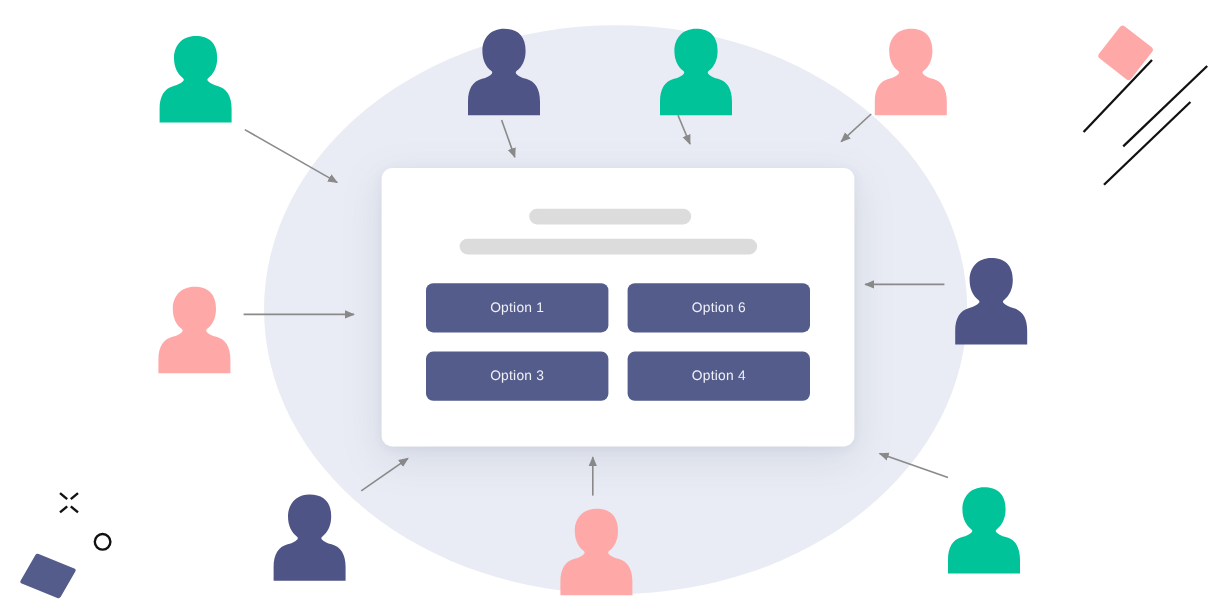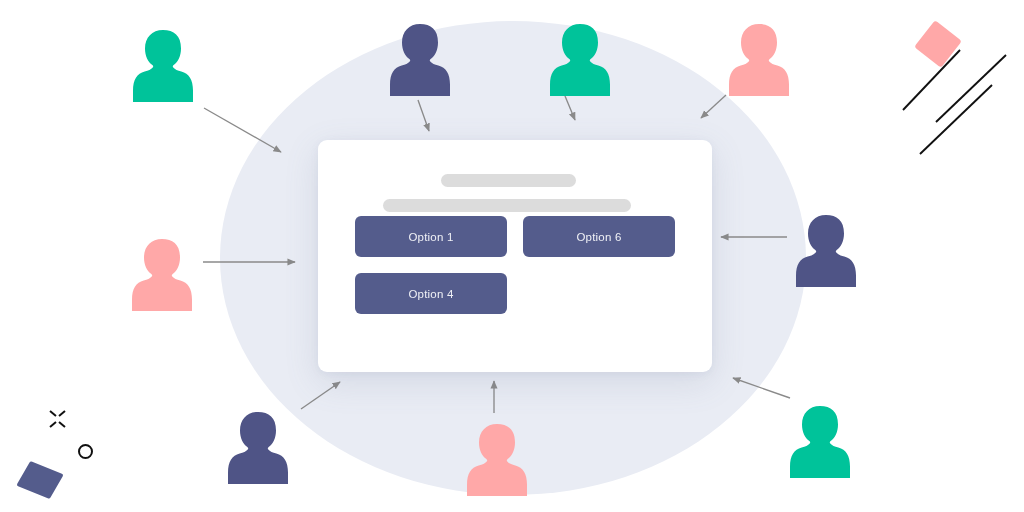--- a/index.html
+++ b/index.html
@@ -40,21 +40,21 @@
     position:absolute;
     background:#dcdcdc;
     border-radius:7px;
     height:13px;
   }
   #skel-title { left:123px; top:34px; width:135px; }
   #skel-sub   { left:65px;  top:59px; width:248px; }
 
   #btn-grid {
     position:absolute;
-    left:37px; top:76px;
+    left:37px; top:96px;
     width:320px;
     display:grid;
     grid-template-columns:152px 152px;
     grid-template-rows:41px 41px;
     column-gap:16px;
     row-gap:19px;
     gap:16px;
   }
   .opt-btn {
     background:#545c8c;
@@ -188,17 +188,18 @@
     </g>
   </svg>
 
   <div id="card">
     <div class="skel" id="skel-title"></div>
     <div class="skel" id="skel-sub"></div>
 
     <div id="btn-grid">
       <button class="opt-btn">Option 1</button>
       <button class="opt-btn">Option 6</button>
+      <button class="opt-btn">Option 3</button>
       <button class="opt-btn">Option 4</button>
     </div>
   </div>
 
 </div>
 
 </body></html>

